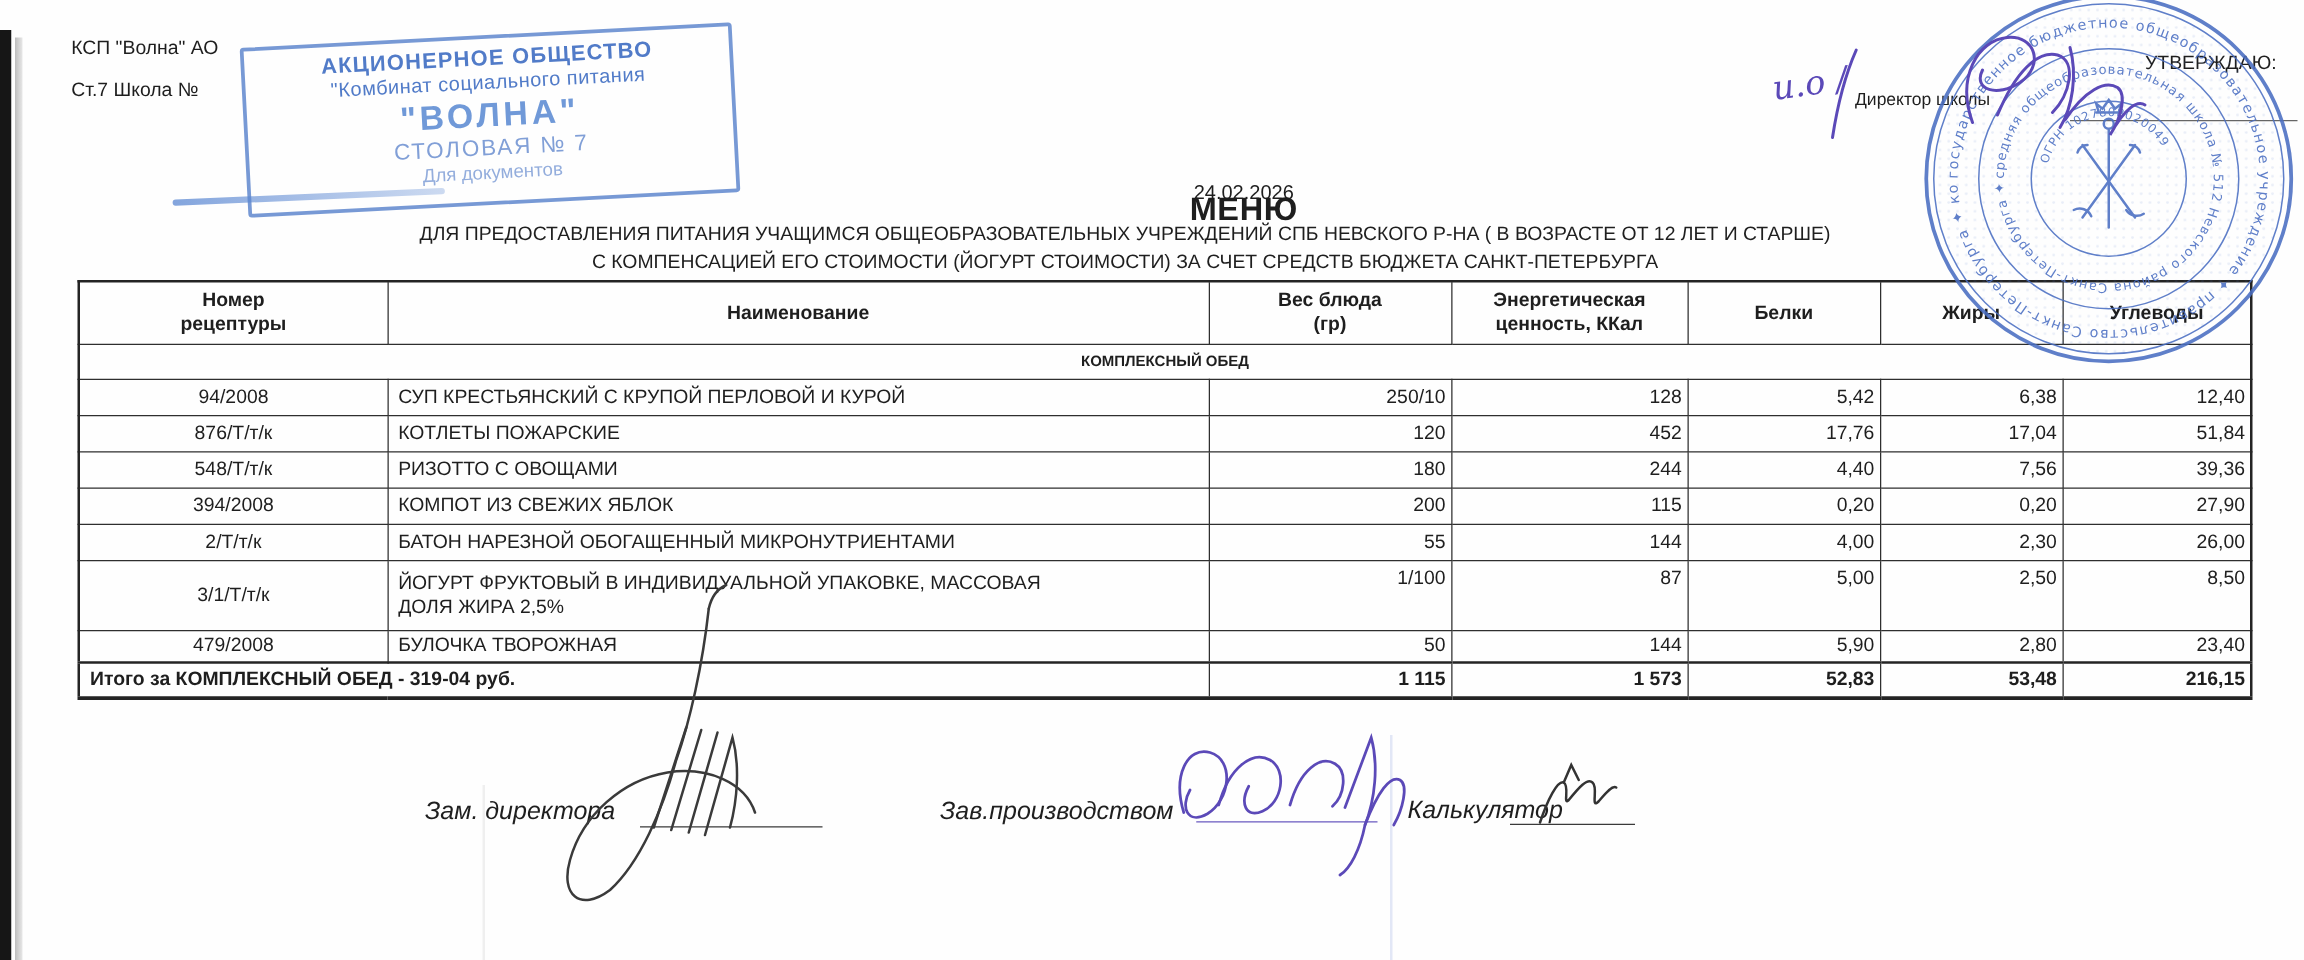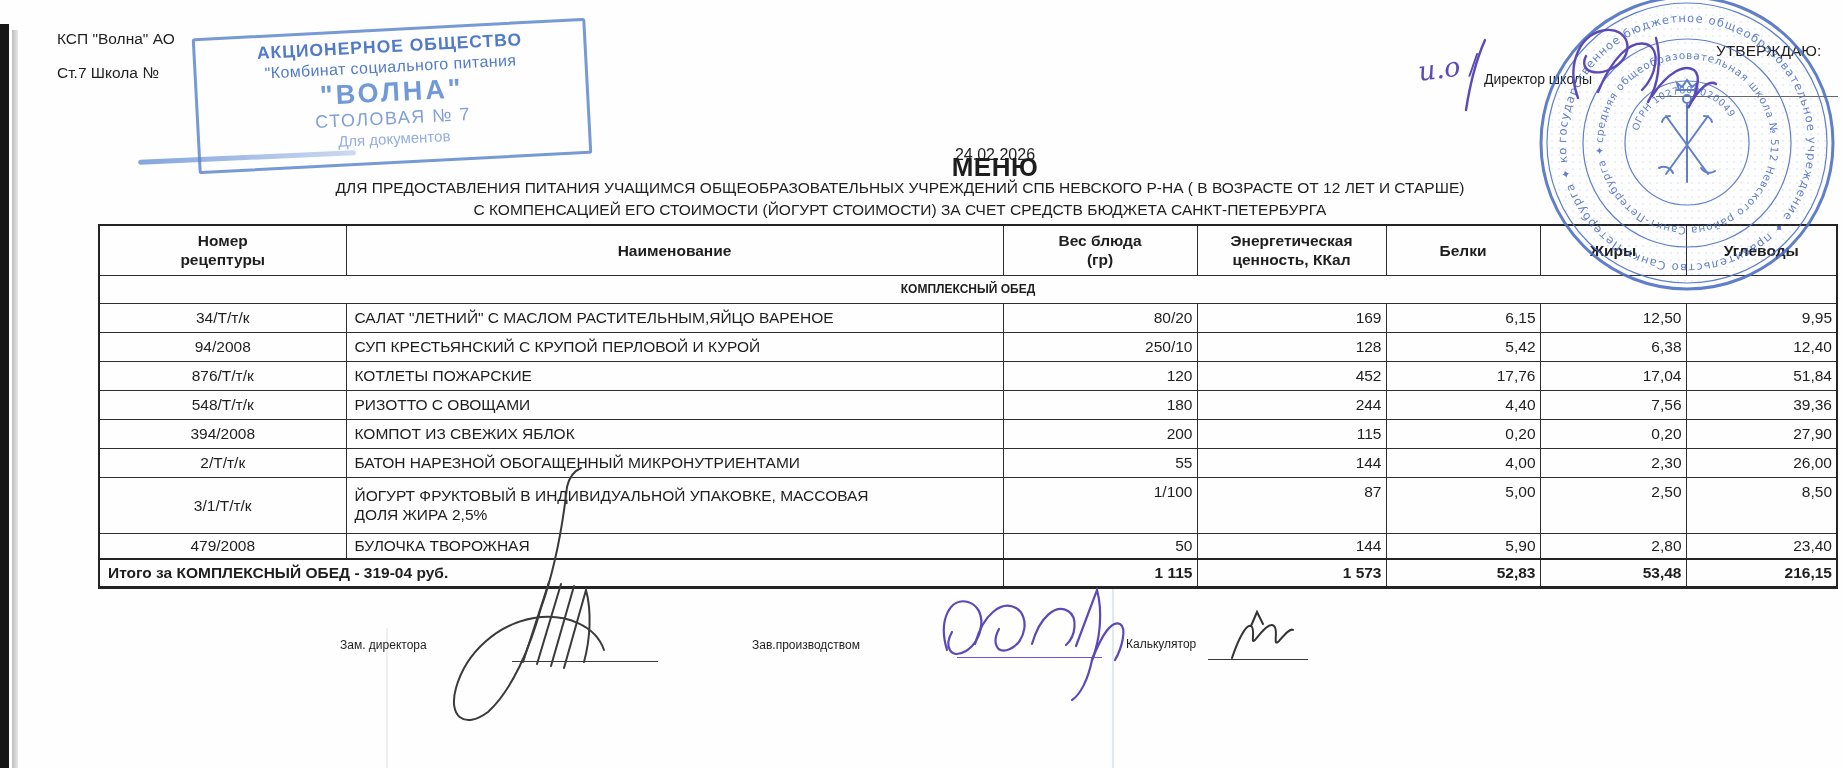--- a/index.html
+++ b/index.html
@@ -48,31 +48,31 @@
 
   
   table.menu{
     position:absolute;left:62px;top:224px;width:1738px;z-index:2;
     border-collapse:collapse;table-layout:fixed;font-size:15.5px;
   }
   table.menu th,table.menu td{
     border:1.5px solid #2e2e2e;vertical-align:middle;
     overflow:hidden;line-height:19px;
   }
-  table.menu{border:2.5px solid #242424;margin-left:36px;}
+  table.menu{border:2.5px solid #242424;}
   th{font-weight:bold;text-align:center;white-space:pre-line;}
   td.recipe{text-align:center;}
   td.name{text-align:left;padding:2px 8px;white-space:pre-line;}
   td.num{text-align:right;padding-right:4px;}
   tr.section td{font-weight:bold;font-size:12px;text-align:center;}
   tr.total td{font-weight:bold;border-top:2px solid #242424;border-bottom:3px solid #242424;}
   tr.total td.label{text-align:left;padding-left:8px;}
 
   
-  .sig-label{font-size:12px;}
+  .sig-label{font-size:20px;font-style:italic;}
   .lbl-deputy{left:340px;top:638px;}
   .lbl-prod{left:752px;top:638px;}
   .lbl-calc{left:1126px;top:637px;text-align:right;}
   .ul-deputy{left:512px;top:661px;width:146px;border-top:1.5px solid #3a3a3a;}
   .ul-prod{left:957px;top:657px;width:145px;border-top:1.5px solid #6a5ac0;}
   .ul-calc{left:1208px;top:659px;width:100px;border-top:1.5px solid #3a3a3a;}
 
   svg.overlay{position:absolute;left:0;top:0;z-index:6;pointer-events:none;}
   svg.round-stamp{position:absolute;left:1536px;top:-8px;z-index:5;opacity:.88;pointer-events:none;}
 </style>
@@ -126,29 +126,20 @@
     <th>Энергетическая
 ценность, ККал</th>
     <th>Белки</th>
     <th>Жиры</th>
     <th>Углеводы</th>
   </tr>
   <tr class="section" style="height:28px">
     <td colspan="7">КОМПЛЕКСНЫЙ ОБЕД</td>
   </tr>
   <tr style="height:29px">
-    <td class="recipe">34/Т/т/к</td>
-    <td class="name">САЛАТ "ЛЕТНИЙ" С МАСЛОМ РАСТИТЕЛЬНЫМ,ЯЙЦО ВАРЕНОЕ</td>
-    <td class="num">80/20</td>
-    <td class="num">169</td>
-    <td class="num">6,15</td>
-    <td class="num">12,50</td>
-    <td class="num">9,95</td>
-  </tr>
-  <tr style="height:29px">
     <td class="recipe">94/2008</td>
     <td class="name">СУП КРЕСТЬЯНСКИЙ С КРУПОЙ ПЕРЛОВОЙ И КУРОЙ</td>
     <td class="num">250/10</td>
     <td class="num">128</td>
     <td class="num">5,42</td>
     <td class="num">6,38</td>
     <td class="num">12,40</td>
   </tr>
   <tr style="height:29px">
     <td class="recipe">876/Т/т/к</td>

